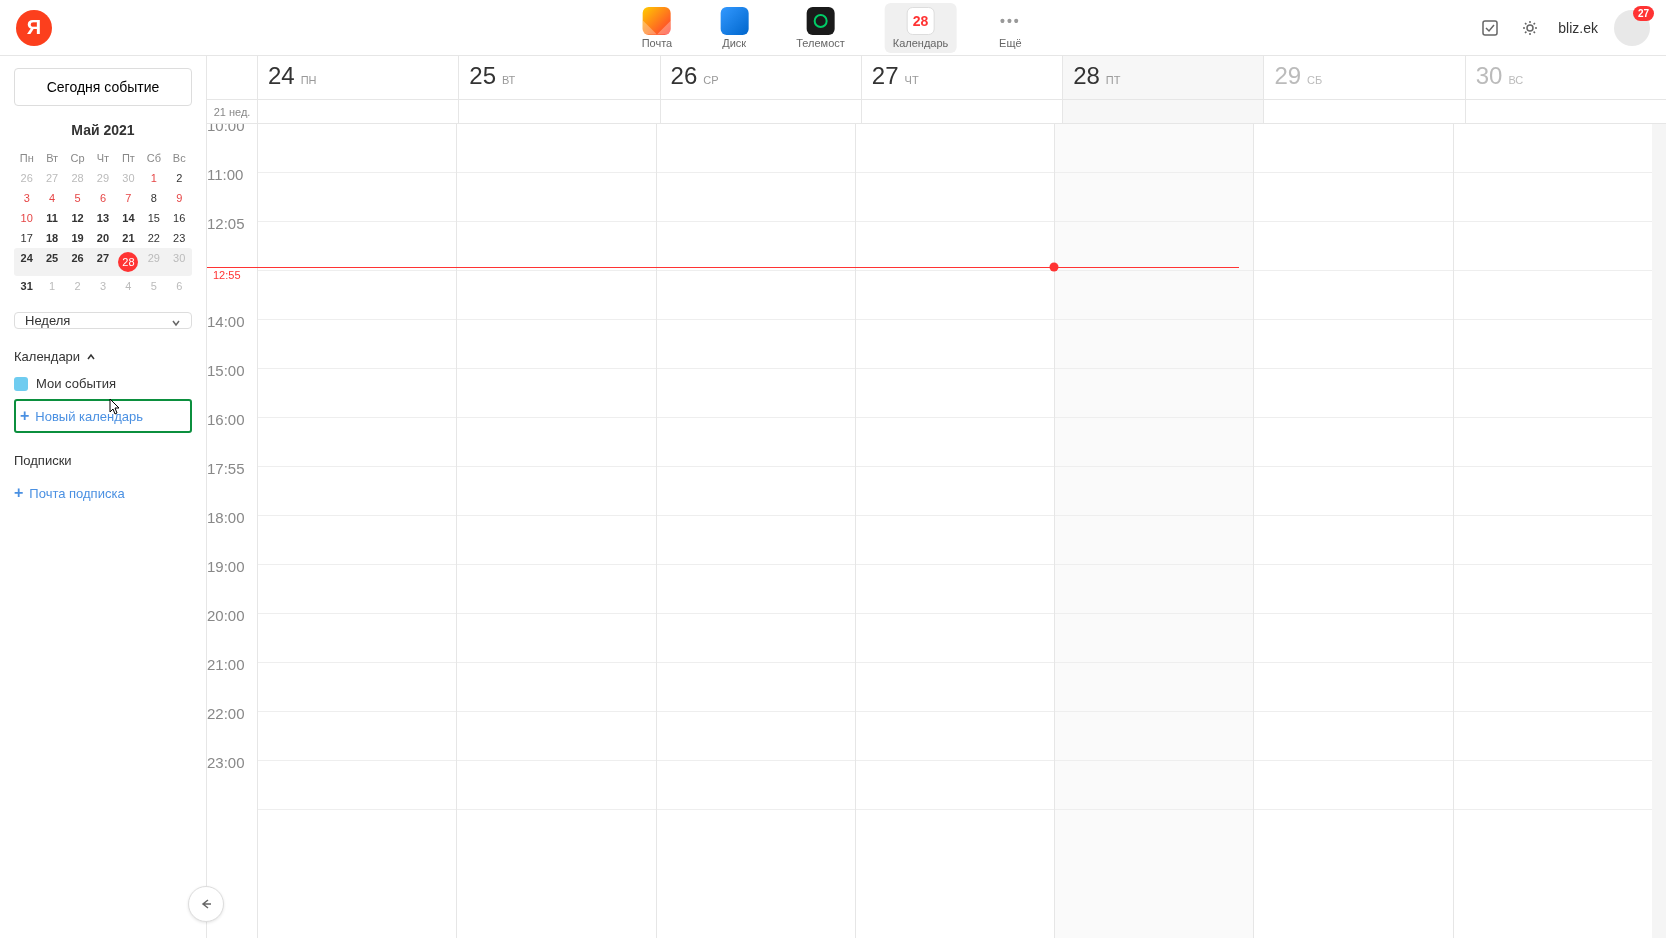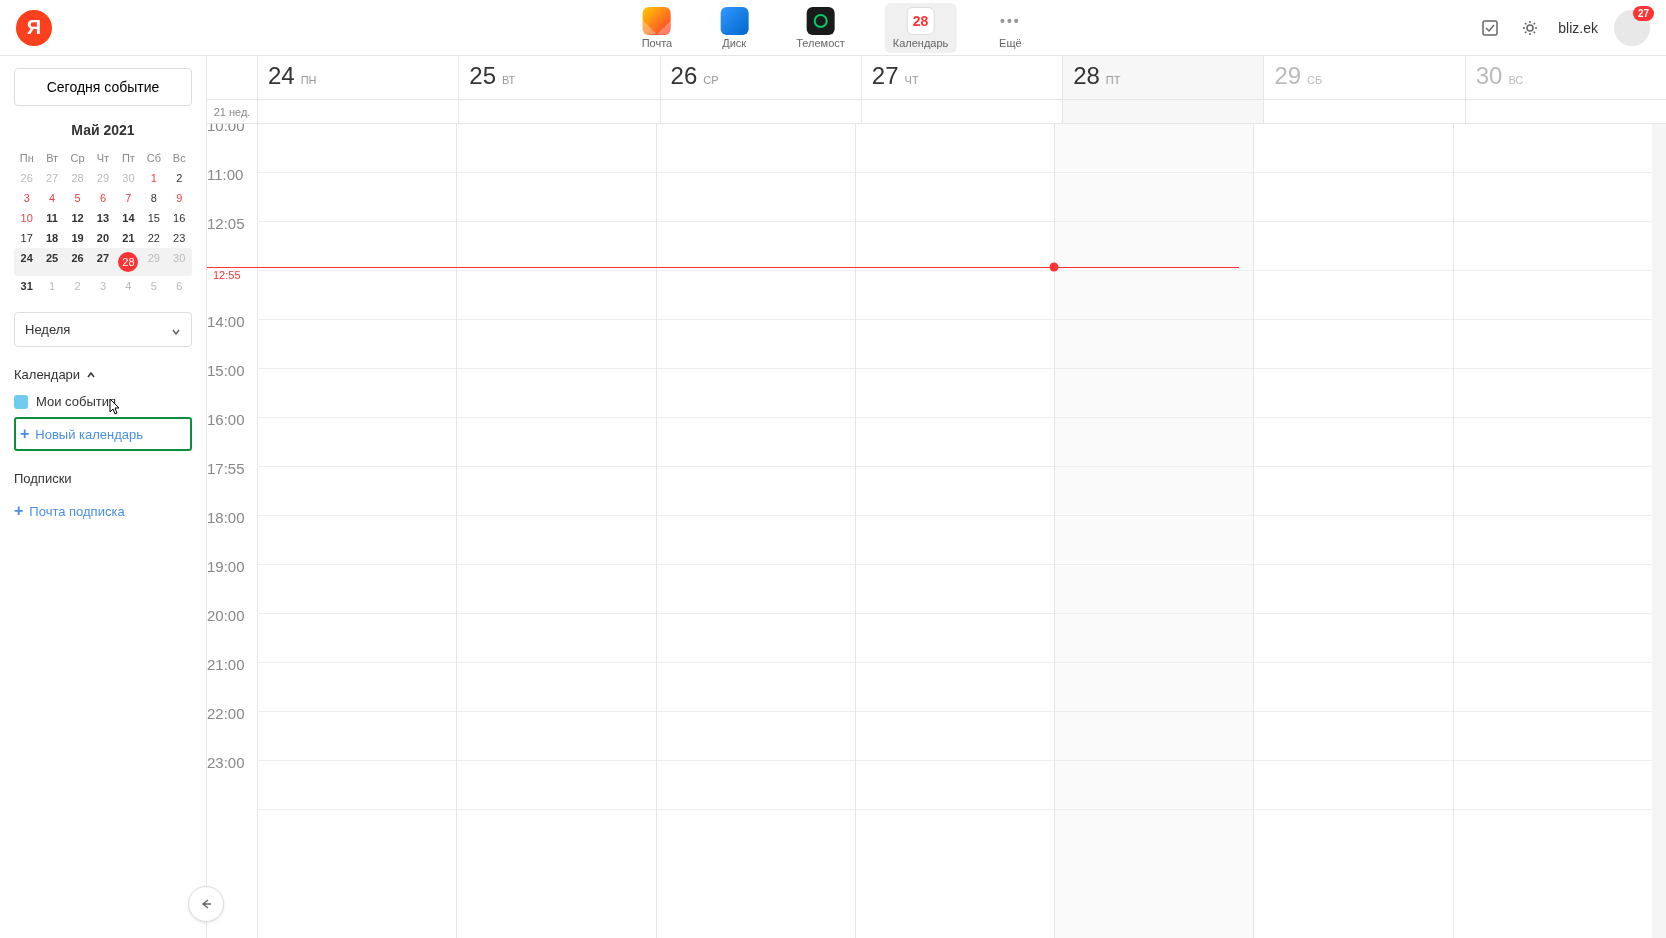--- a/index.html
+++ b/index.html
@@ -43,21 +43,21 @@
 .mini-cal { width: 100%; }
 .mini-cal-row { display: flex; }
 .mini-cal-cell { flex: 1; text-align: center; font-size: 11px; padding: 4px 0; color: #333; cursor: pointer; }
 .mini-cal-hdr { color: #888; font-size: 11px; }
 .mini-cal-cell.muted { color: #bbb; }
 .mini-cal-cell.red { color: #e64545; }
 .mini-cal-cell.bold { font-weight: bold; }
 .mini-cal-cell.today span { background: #ff3333; color: #fff; border-radius: 50%; display: inline-block; width: 20px; height: 20px; line-height: 20px; }
 .mini-cal-row.current-week { background: #f2f2f2; border-radius: 3px; }
 
-.view-select { margin-top: 16px; width: 100%; padding: 9px 10px; border: 1px solid #ddd; border-radius: 4px; background: #fff; cursor: pointer; display: flex; justify-content: space-between; align-items: flex-end; font-size: 13px; }
+.view-select { margin-top: 16px; width: 100%; padding: 0 10px; border: 1px solid #ddd; border-radius: 4px; background: #fff; cursor: pointer; display: flex; justify-content: space-between; align-items: flex-end; font-size: 13px; }
 
 .section-title { font-size: 13px; font-weight: normal; color: #333; margin-top: 20px; margin-bottom: 8px; display: flex; align-items: center; gap: 6px; cursor: pointer; }
 .cal-item { display: flex; align-items: center; gap: 8px; padding: 4px 0; font-size: 13px; }
 .cal-checkbox { width: 14px; height: 14px; border-radius: 3px; background: #6fccf0; }
 .new-cal-link { color: #4a90e2; font-size: 13px; display: flex; align-items: center; gap: 6px; padding: 6px 4px; cursor: pointer; border: 2px solid #0b8f3e; border-radius: 3px; margin-top: 4px; }
 .new-sub-link { color: #4a90e2; font-size: 13px; display: flex; align-items: center; gap: 6px; padding: 4px 0; cursor: pointer; margin-top: 4px; }
 .plus-icon { color: #4a90e2; font-size: 16px; font-weight: bold; }
 
 .sidebar-footer { margin-top: auto; font-size: 11px; color: #777; line-height: 1.7; }
 .sidebar-footer a { color: #777; text-decoration: none; display: block; }

